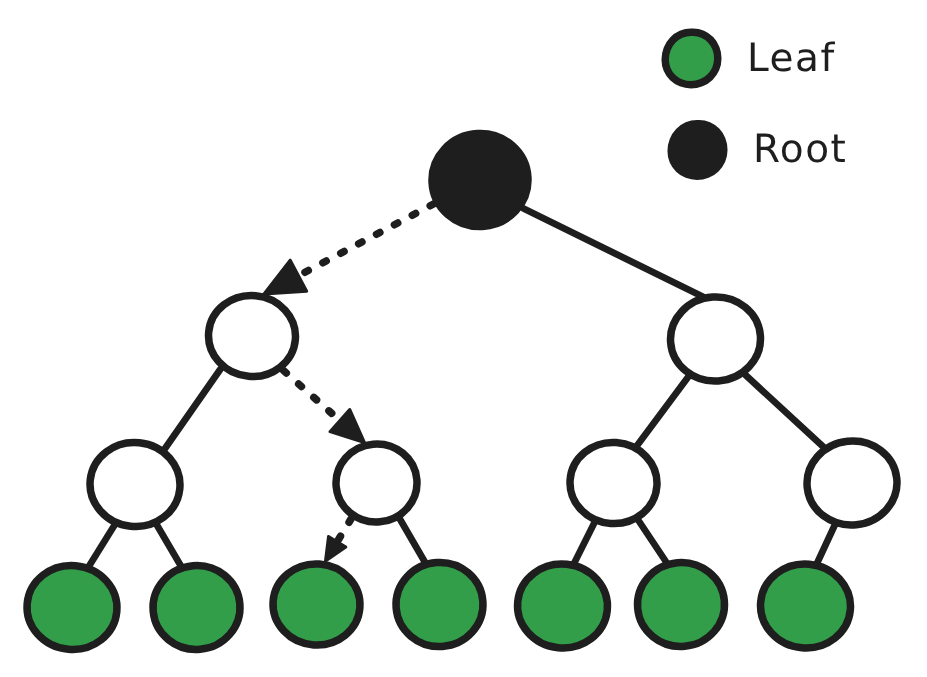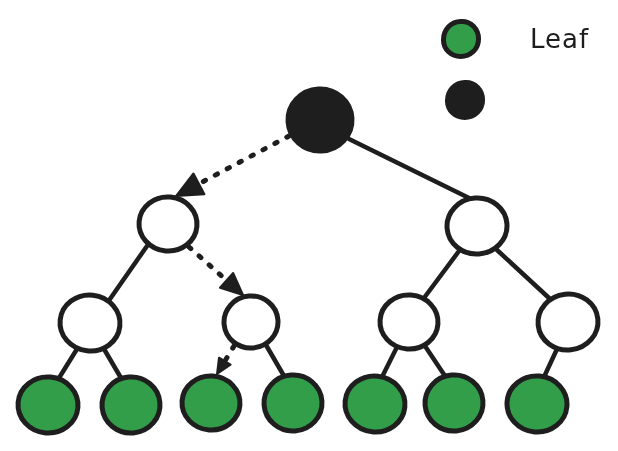--- a/index.html
+++ b/index.html
@@ -6,21 +6,21 @@
   .stage {
     position: relative;
     width: 618px;
     height: 451px;
     background: #ffffff;
     overflow: hidden;
     font-family: "DejaVu Sans", sans-serif;
   }
   .tree-svg { position: absolute; left: 0; top: 0; }
   .legend { position: absolute; left: 0; top: 0; width: 100%; height: 100%; pointer-events: none; }
-  .legend-item { position: absolute; display: flex; align-items: center; gap: 32px; }
+  .legend-item { position: absolute; display: flex; align-items: center; }
   .legend-item.leaf-item { left: 441px; top: 19px; }
   .legend-item.root-item { left: 445px; top: 80px; }
   .swatch {
     width: 30px; height: 30px;
     border: 5px solid #1e1e1e;
     border-radius: 50% 48% 52% 50% / 52% 50% 50% 48%;
     box-sizing: content-box;
     flex: 0 0 auto;
   }
   .swatch.leaf { background: #339e4a; }
@@ -71,15 +71,16 @@
       <ellipse cx="537" cy="404" rx="30" ry="28" fill="#339e4a" stroke="#1e1e1e" stroke-width="5" transform="rotate(5 537 404)"></ellipse>
     </svg>
 
   <div class="legend">
     <div class="legend-item leaf-item">
       <span class="swatch leaf"></span>
       <span class="legend-label">Leaf</span>
     </div>
     <div class="legend-item root-item">
       <span class="swatch root"></span>
+      <span class="legend-label">Root</span>
     </div>
   </div>
 </div>
 
 </body></html>

